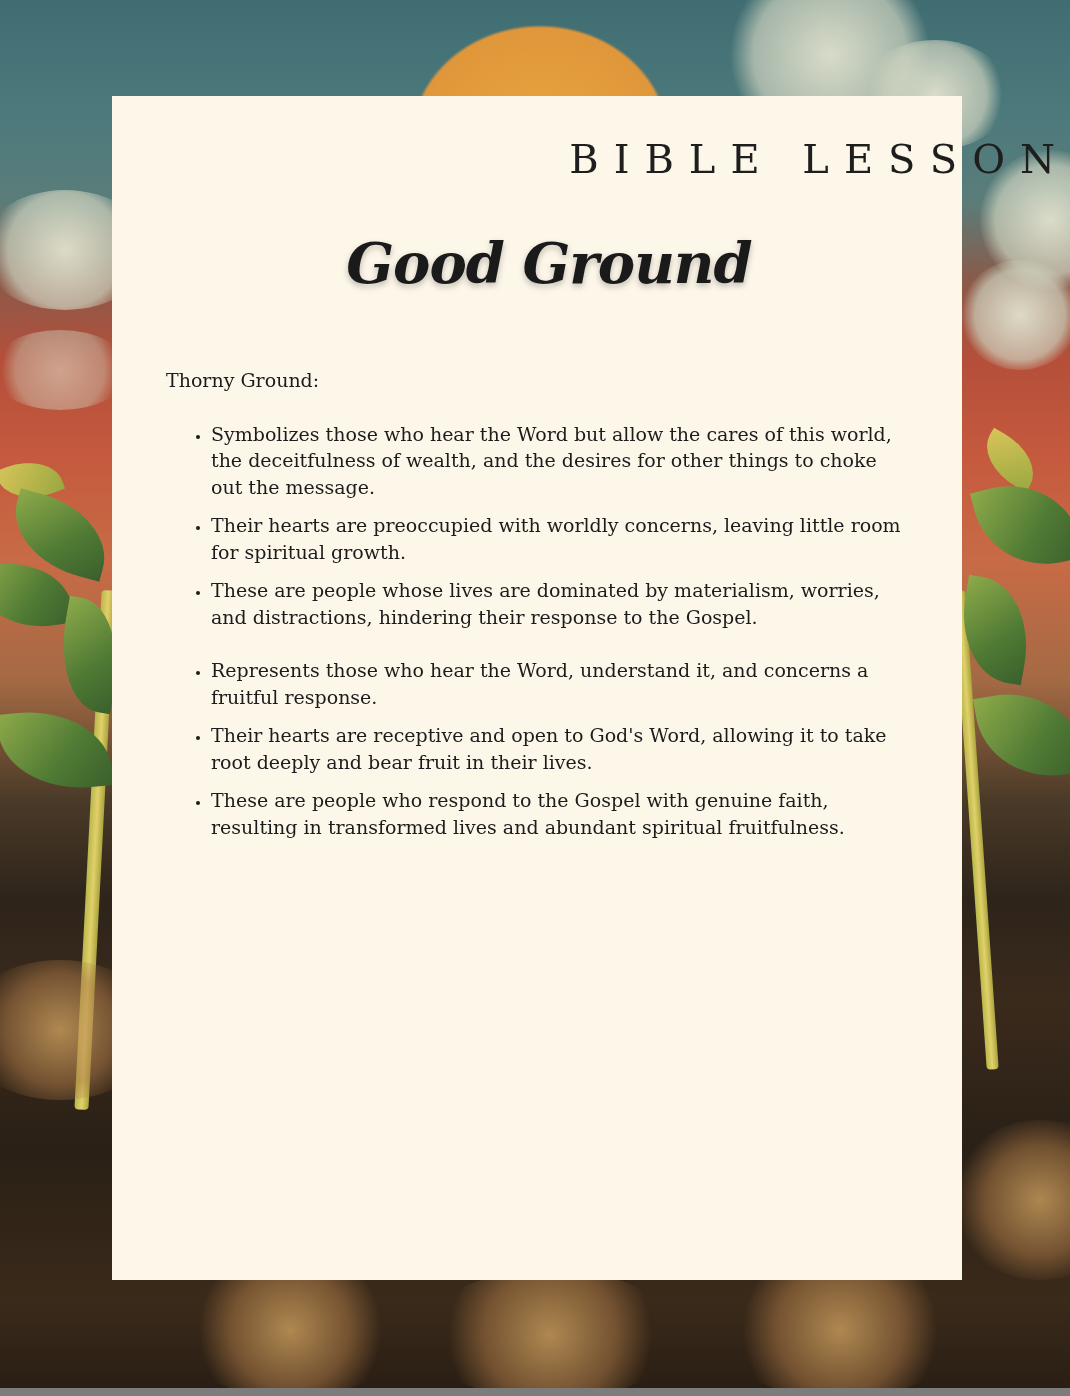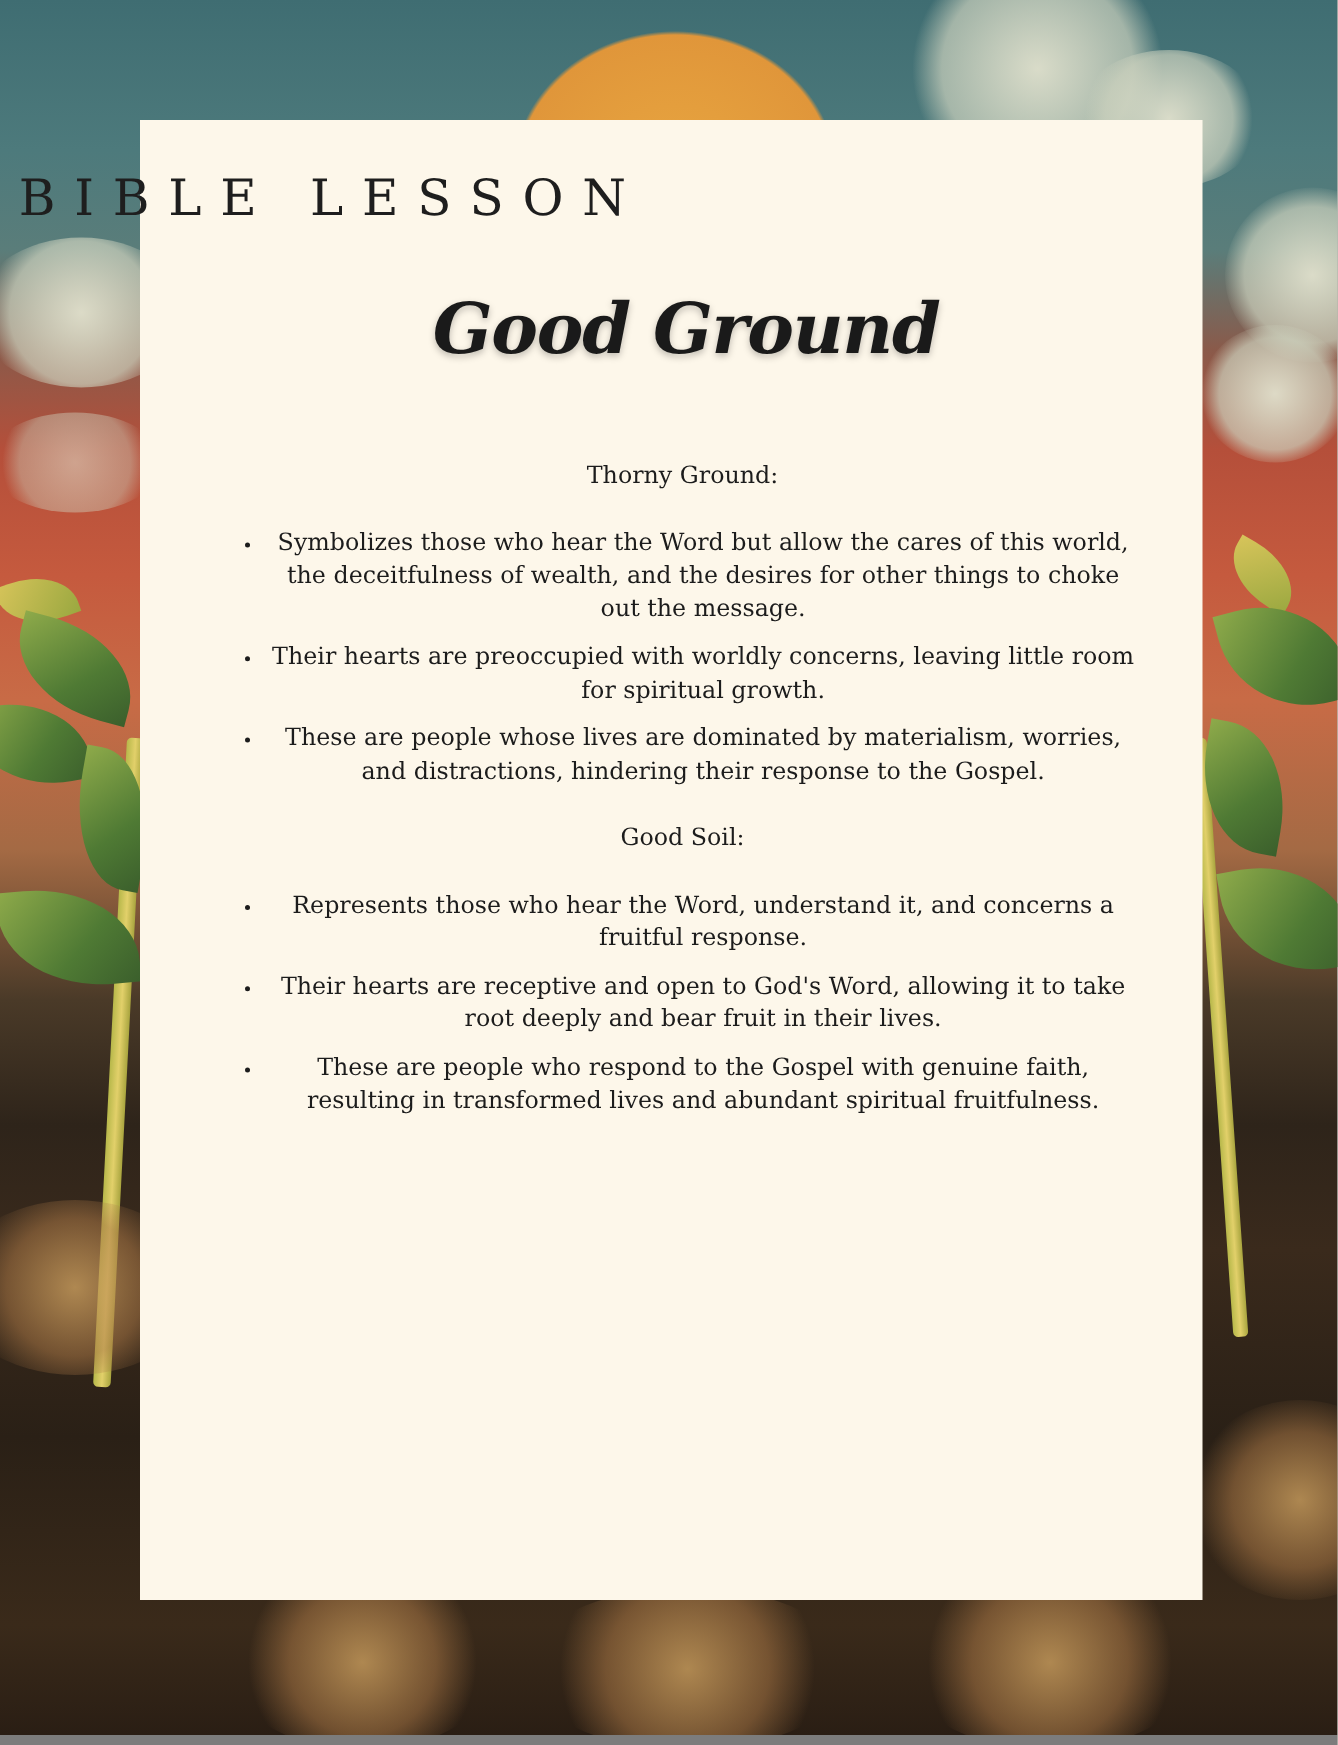--- a/index.html
+++ b/index.html
@@ -30,37 +30,36 @@
     .stem { position: absolute; background: linear-gradient(90deg, #b7b84a, #e2d06a, #a8a43e); border-radius: 4px; }
     .soil {
       position: absolute; border-radius: 50%;
       background: radial-gradient(circle, rgba(205,160,95,0.8) 0%, rgba(170,120,70,0.55) 45%, rgba(120,80,40,0) 70%);
     }
     .page {
       position: absolute; left: 112px; top: 96px; width: 850px; height: 1184px;
       background: #fdf7ea;
     }
     .kicker {
-      position: absolute; left: 0; right: 0; top: 136px; text-align: left;
+      position: absolute; left: 0; right: 0; top: 136px; text-align: right;
       font-family: "DejaVu Serif", serif; font-size: 40px; letter-spacing: 15px;
       color: #1e1e1e; font-weight: normal; padding-left: 15px;
     }
     .title {
       position: absolute; left: 0; right: 0; top: 230px; text-align: center;
       font-family: "DejaVu Serif", serif; font-style: italic; font-weight: bold;
       font-size: 56px; color: #1a1a1a;
       text-shadow: 0 3px 6px rgba(0,0,0,0.25);
       letter-spacing: -1px;
       margin-left: 28px;
     }
     .content {
       position: absolute; left: 166px; top: 367px; width: 760px;
       font-family: "DejaVu Serif", serif; font-size: 19px; line-height: 26.5px;
       color: #1c1c1c;
-      text-align: center;
     }
     .section-label { margin: 0 0 27px 0; }
     ul { margin: 0 0 27px 0; padding-left: 33px; }
     li { margin: 12px; padding: 0; }
     li::marker { font-size: 14px; }
     .footer-bar { position: absolute; left: 0; top: 1388px; width: 1070px; height: 8px; background: #7c7c7c; }
   </style>
 </head>
 <body>
 
@@ -103,21 +102,20 @@
 <div class="content">
   <div>
     <p class="section-label">Thorny Ground:</p>
     <ul>
       <li>Symbolizes those who hear the Word but allow the cares of this world, the deceitfulness of wealth, and the desires for other things to choke out the message.</li>
       <li>Their hearts are preoccupied with worldly concerns, leaving little room for spiritual growth.</li>
       <li>These are people whose lives are dominated by materialism, worries, and distractions, hindering their response to the Gospel.</li>
     </ul>
   </div>
   <div>
-    <p class="section-label">Good Soil:</p>
     <ul>
       <li>Represents those who hear the Word, understand it, and concerns a fruitful response.</li>
       <li>Their hearts are receptive and open to God's Word, allowing it to take root deeply and bear fruit in their lives.</li>
       <li>These are people who respond to the Gospel with genuine faith, resulting in transformed lives and abundant spiritual fruitfulness.</li>
     </ul>
   </div>
 </div>
 
 <div class="footer-bar"></div>
 

